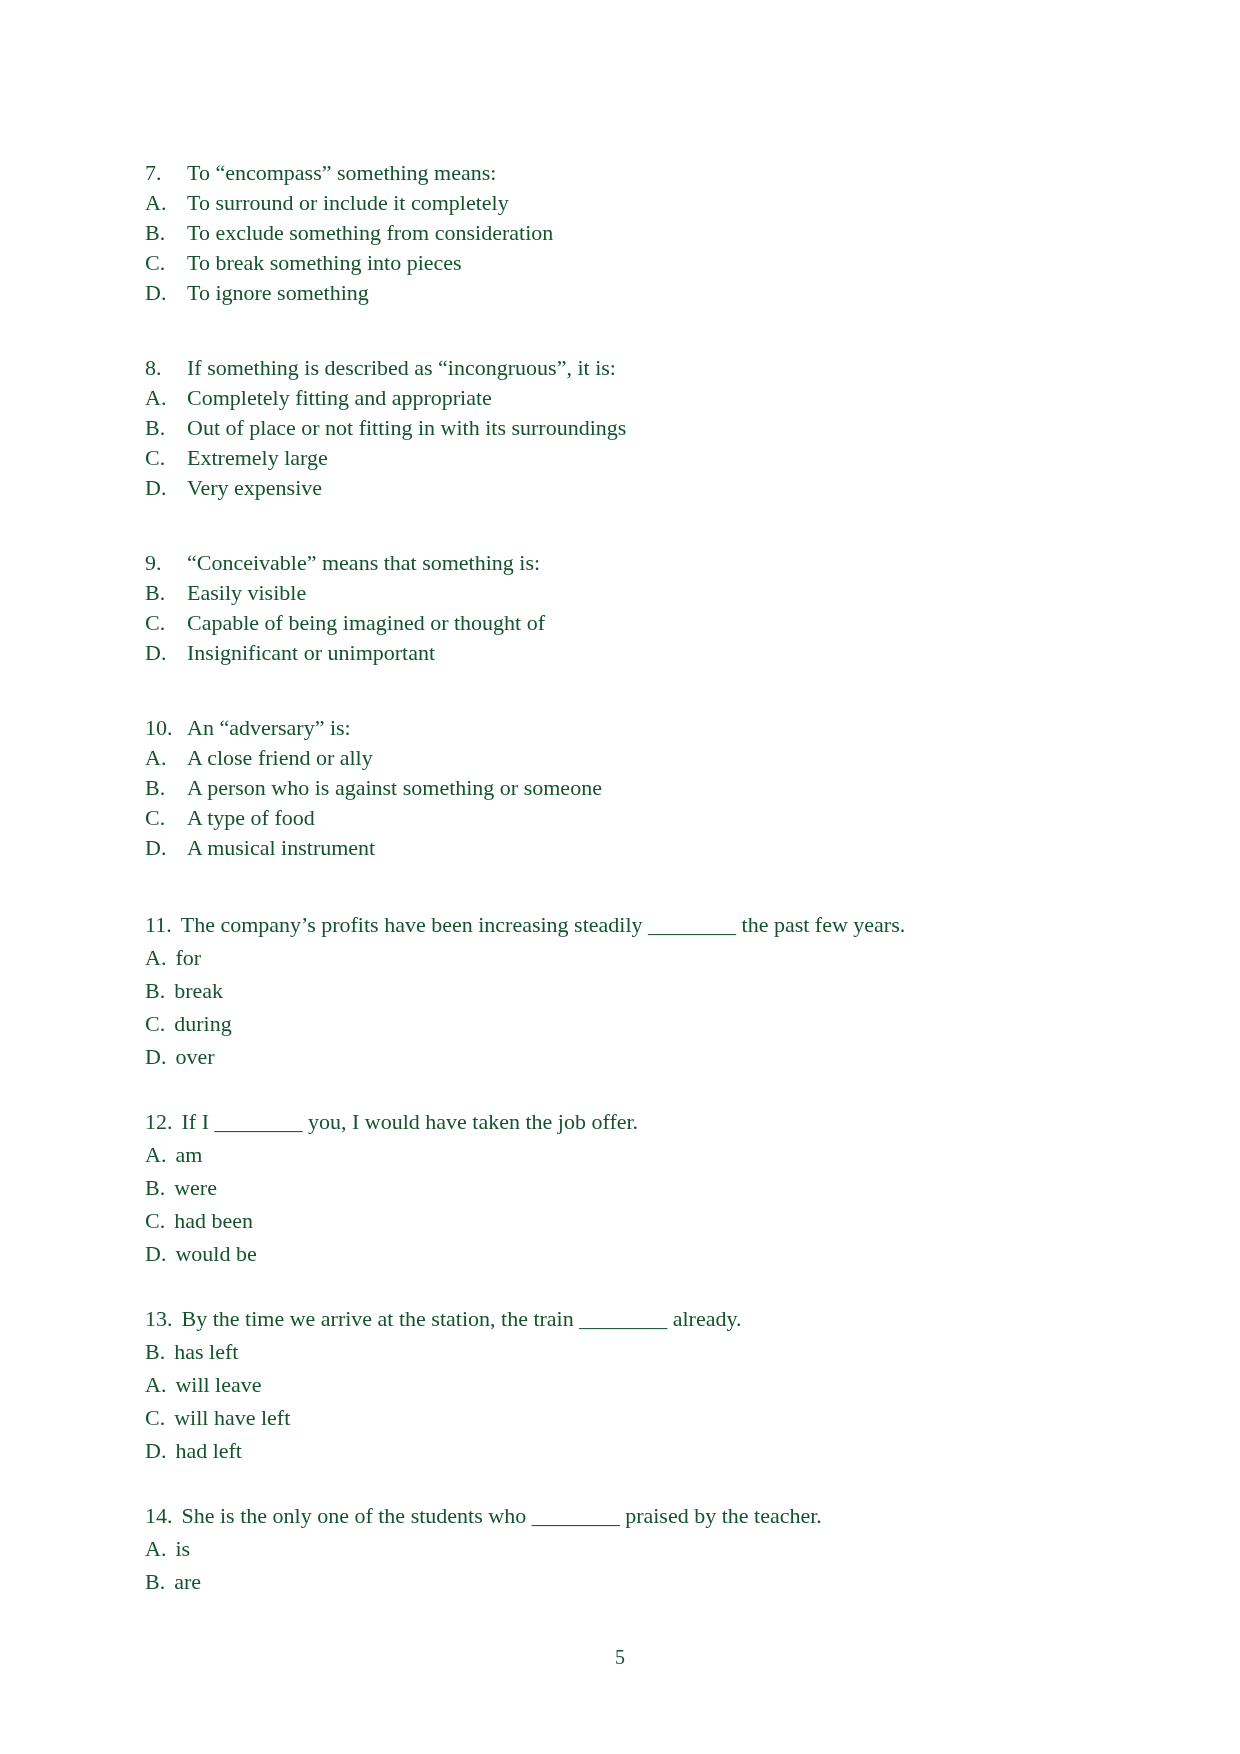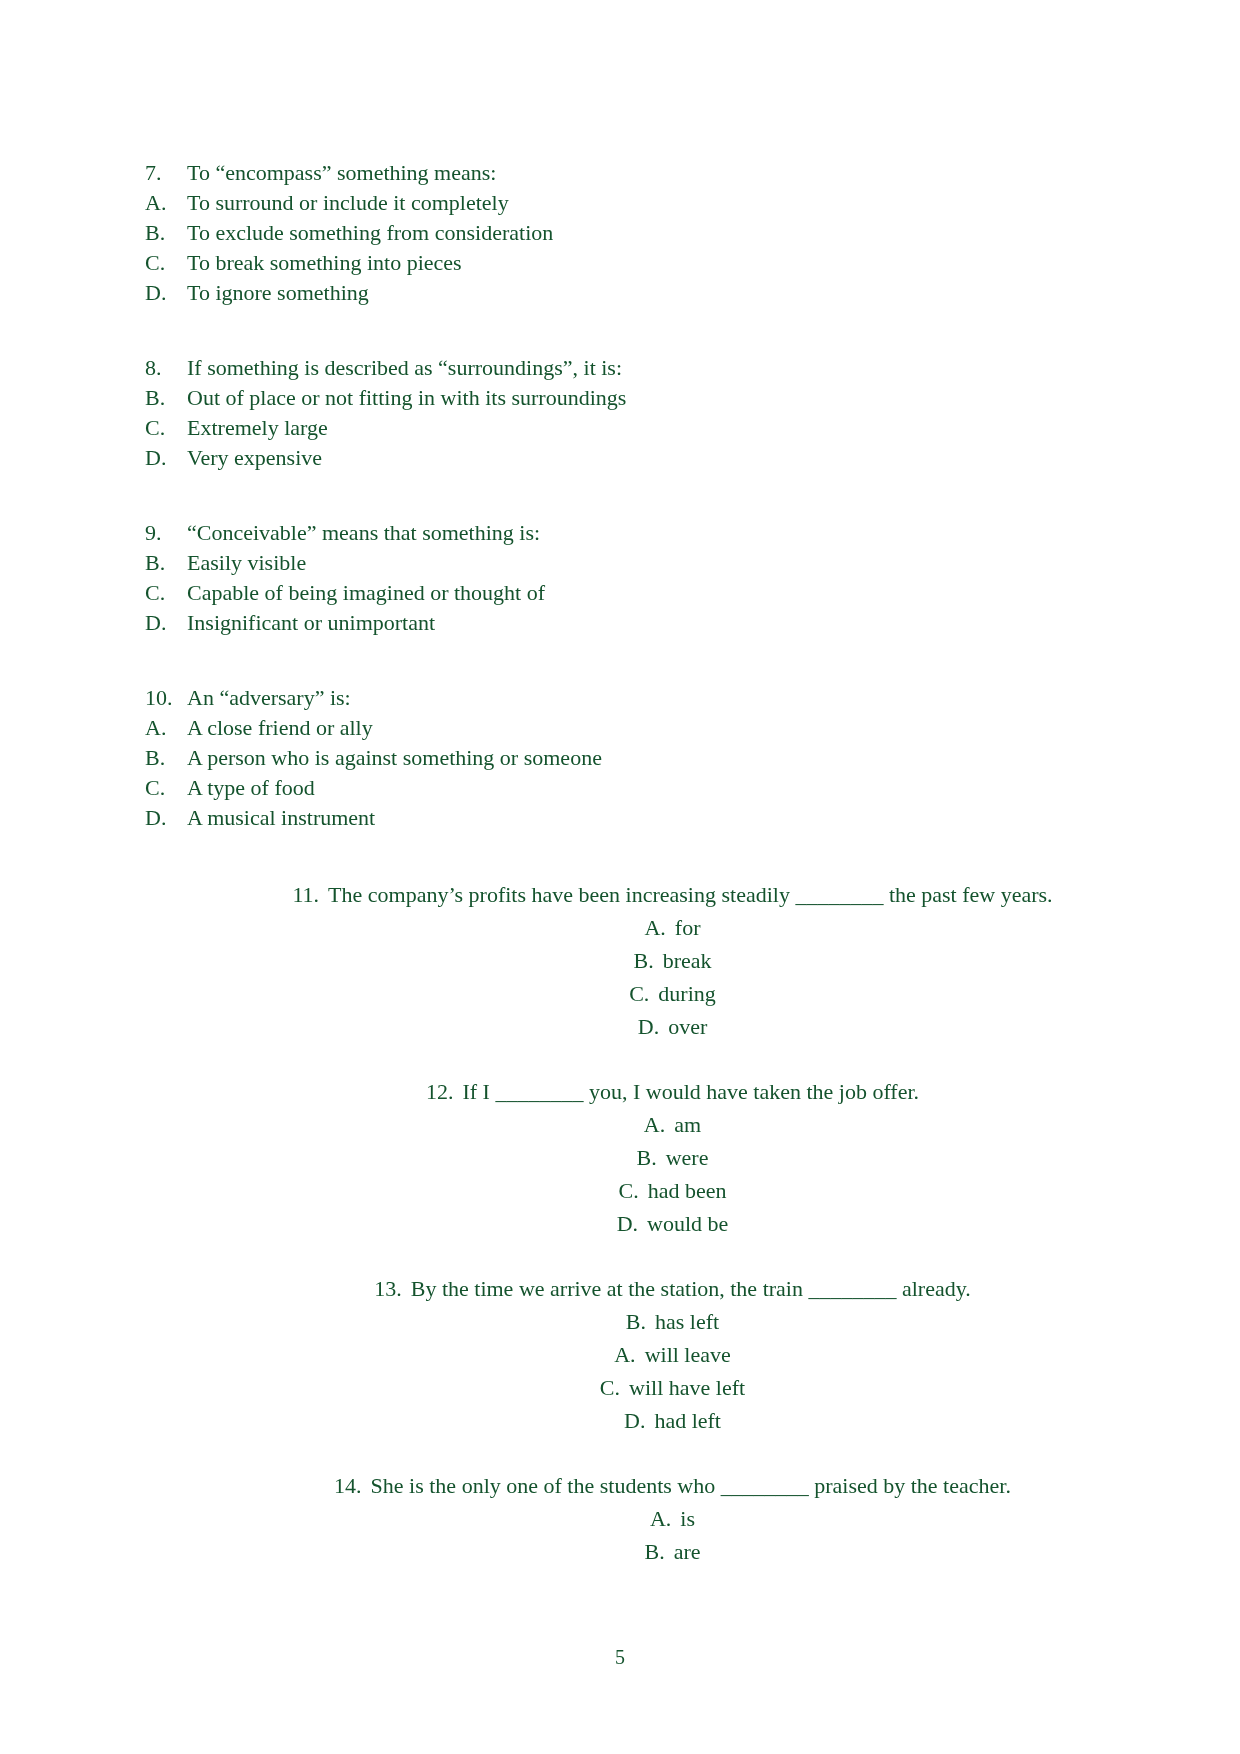--- a/index.html
+++ b/index.html
@@ -15,21 +15,21 @@
     color: #14532d;
     overflow: hidden;
   }
   .content {
     position: absolute;
     left: 145px;
     top: 142px;
     right: 40px;
   }
   .qblock.tabbed { margin-bottom: 45px; }
-  .qblock.inline { margin-bottom: 32px; text-align: center; }
+  .qblock.inline { margin-bottom: 32px; }
   .line { white-space: nowrap; }
   .qblock.tabbed .line { line-height: 30px; }
   .qblock.inline .line { line-height: 33px; }
   .qblock.tabbed .marker { display: inline-block; width: 42px; }
   .qblock.inline .marker { display: inline-block; margin-right: 9px; }
   .page-number {
     position: absolute;
     top: 1628px;
     left: 0;
     width: 100%;
@@ -44,21 +44,22 @@
 <div class="page">
   <div id="questions" class="content">
       <div class="qblock tabbed">
         <div class="line"><span class="marker">7.</span><span class="text">To “encompass” something means:</span></div>
         <div class="line"><span class="marker">A.</span><span class="text">To surround or include it completely</span></div>
         <div class="line"><span class="marker">B.</span><span class="text">To exclude something from consideration</span></div>
         <div class="line"><span class="marker">C.</span><span class="text">To break something into pieces</span></div>
         <div class="line"><span class="marker">D.</span><span class="text">To ignore something</span></div>
       </div>
       <div class="qblock tabbed">
-        <div class="line"><span class="marker">8.</span><span class="text">If something is described as “surroundings”, it is:</span></div>
+        <div class="line"><span class="marker">8.</span><span class="text">If something is described as “incongruous”, it is:</span></div>
+        <div class="line"><span class="marker">A.</span><span class="text">Completely fitting and appropriate</span></div>
         <div class="line"><span class="marker">B.</span><span class="text">Out of place or not fitting in with its surroundings</span></div>
         <div class="line"><span class="marker">C.</span><span class="text">Extremely large</span></div>
         <div class="line"><span class="marker">D.</span><span class="text">Very expensive</span></div>
       </div>
       <div class="qblock tabbed">
         <div class="line"><span class="marker">9.</span><span class="text">“Conceivable” means that something is:</span></div>
         <div class="line"><span class="marker">B.</span><span class="text">Easily visible</span></div>
         <div class="line"><span class="marker">C.</span><span class="text">Capable of being imagined or thought of</span></div>
         <div class="line"><span class="marker">D.</span><span class="text">Insignificant or unimportant</span></div>
       </div>

